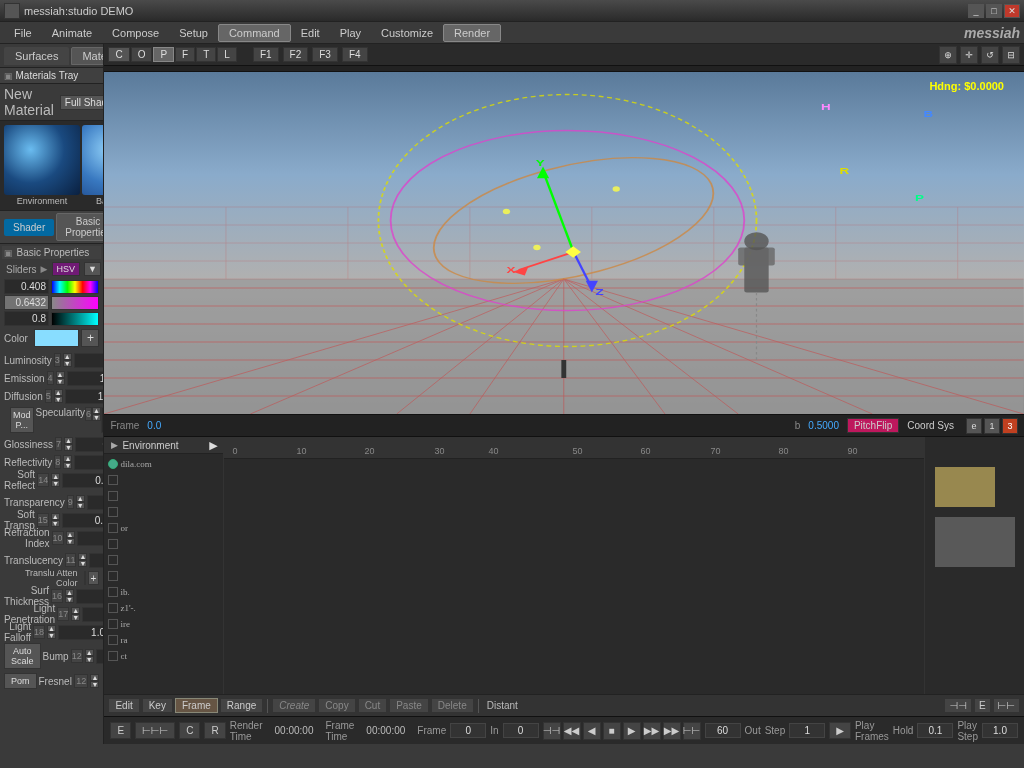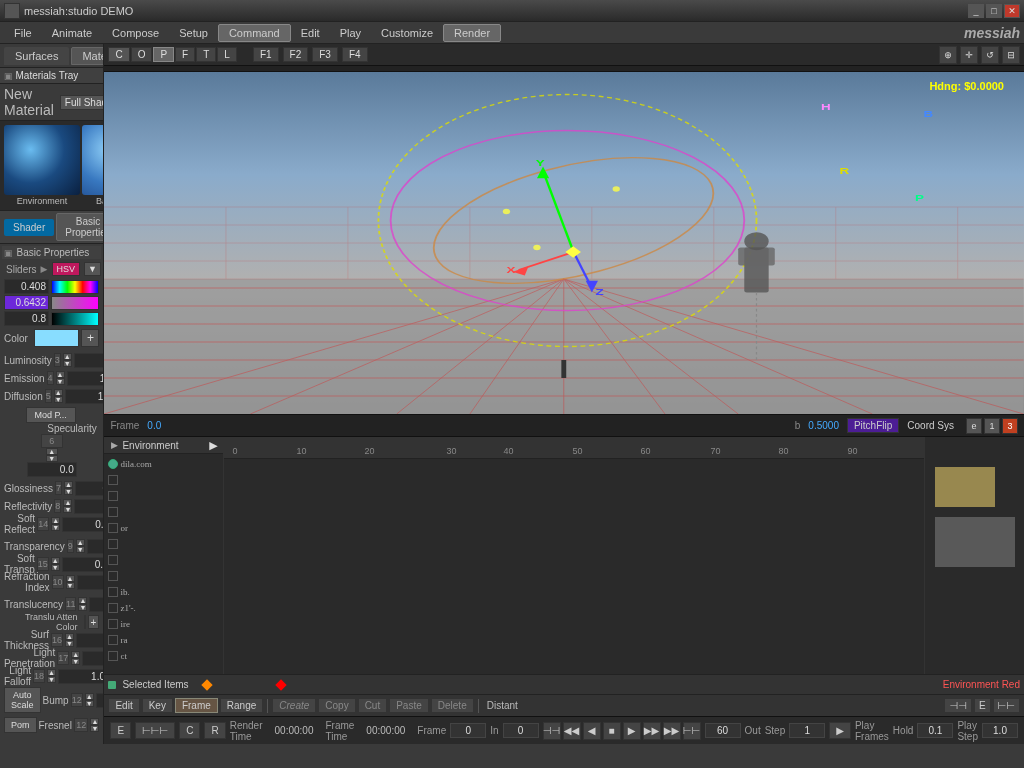--- a/index.html
+++ b/index.html
@@ -125,21 +125,21 @@
     .footer-time { font-size: 10px; color: #bbb; margin: 0 8px; }
     
     
     .play-controls { display: flex; gap: 2px; align-items: center; }
     .play-btn { width: 18px; height: 18px; background: #444; border: 1px solid #333; color: #ccc; font-size: 10px; cursor: pointer; display: flex; align-items: center; justify-content: center; }
     
     
     #vp-statusbar { height: 22px; background: #222; display: flex; align-items: center; padding: 0 6px; gap: 8px; border-top: 1px solid #111; }
     .vp-status-item { font-size: 10px; color: #888; }
     .vp-status-val { font-size: 10px; color: #4af; }
-    .pitch-flip-btn { padding: 1px 6px; background: #4c1d95; border: 1px solid #333; color: #ccc; font-size: 10px; cursor: pointer; margin-left: auto; }
+    .pitch-flip-btn { padding: 1px 6px; background: #be185d; border: 1px solid #333; color: #ccc; font-size: 10px; cursor: pointer; margin-left: auto; }
     .coord-sys { font-size: 10px; color: #ccc; }
     
     
     #vp-svg { position: absolute; top: 0; left: 0; width: 100%; height: 100%; }
   </style>
 </head>
 <body>
 
 <div id="titlebar">
   <div id="titlebar-left">
@@ -212,30 +212,30 @@
     <div id="basic-props">
 
       <div class="props-header">
         <span style="color:#888;font-size:9px;">▣</span>
         <span style="font-size:10px;color:#bbb;">Basic Properties</span>
       </div>
 
       <div style="display:flex;align-items:center;gap:4px;padding:1px 4px;margin-bottom:2px;">
         <span style="font-size:10px;color:#aaa;flex:1;text-align:center;">Sliders</span>
         <span style="font-size:9px;color:#888;">▶</span>
-        <button style="padding:1px 4px;background:#be185d;border:1px solid #333;color:#ddd;font-size:9px;cursor:pointer;">HSV</button>
+        <button style="padding:1px 4px;background:#701a75;border:1px solid #333;color:#ddd;font-size:9px;cursor:pointer;">HSV</button>
         <button style="padding:1px 3px;background:#555;border:1px solid #333;color:#ddd;font-size:9px;cursor:pointer;">▼</button>
       </div>
 
       <div class="hsl-row">
         <input class="hsl-val" type="text" value="0.408" style="width: 45px; background: rgb(42, 42, 42); border: 1px solid rgb(51, 51, 51); color: rgb(221, 221, 221); font-size: 10px; padding: 1px 2px;">
         <div class="hsl-bar" style="flex:1;height:14px;border:1px solid #333;background:linear-gradient(to right, #00f, #0ff, #0f0, #ff0, #f00, #f0f, #00f);"></div>
       </div>
       <div class="hsl-row">
-        <input class="hsl-val" type="text" value="0.6432" style="width: 45px; background: #6d28d9; border: 1px solid rgb(51, 51, 51); color: rgb(221, 221, 221); font-size: 10px; padding: 1px 2px;">
+        <input class="hsl-val" type="text" value="0.6432" style="width: 45px; background: #737373; border: 1px solid rgb(51, 51, 51); color: rgb(221, 221, 221); font-size: 10px; padding: 1px 2px;">
         <div class="hsl-bar" style="flex:1;height:14px;border:1px solid #333;background:linear-gradient(to right, #888, #f0f);"></div>
       </div>
       <div class="hsl-row">
         <input class="hsl-val" type="text" value="0.8" style="width: 45px; background: rgb(42, 42, 42); border: 1px solid rgb(51, 51, 51); color: rgb(221, 221, 221); font-size: 10px; padding: 1px 2px;">
         <div class="hsl-bar" style="flex:1;height:14px;border:1px solid #333;background:linear-gradient(to right, #000, #0ff);"></div>
       </div>
 
       <div class="color-row">
         <span class="color-label">Color</span>
         <div class="color-swatch" style="flex:1;height:18px;border:1px solid #333;background:#88ddff;"></div>
@@ -266,21 +266,21 @@
         <span class="prop-name">Diffusion</span>
         <div class="prop-num">5</div>
         <div class="prop-arrows">
           <div class="prop-arrow">▲</div>
           <div class="prop-arrow">▼</div>
         </div>
         <input class="prop-input" type="text" value="1.0" style="">
 
       </div>
 
-      <div style="display:flex;align-items:center;margin:2px 8px;flex-direction:column;">
+      <div style="display:flex;margin:2px 8px;">
         <button class="mod-btn">Mod P...</button>
 
         <span class="prop-name" style="flex:1;text-align:right;font-size:10px;color:#bbb;">Specularity</span>
         <div class="prop-num">6</div>
         <div class="prop-arrows">
           <div class="prop-arrow">▲</div>
           <div class="prop-arrow">▼</div>
         </div>
         <input class="prop-input" type="text" value="0.0" style="">
 
@@ -620,51 +620,40 @@
             </div>
           </div>
         </div>
 
         <div id="timeline-content" style="position:relative;flex:1;">
 
           <div id="ruler" style="height:22px;background:#333;border-bottom:1px solid #222;position:relative;">
             <span class="ruler-item" style="left:8px;">0</span>
             <span class="ruler-item" style="left:72px;">10</span>
             <span class="ruler-item" style="left:140px;">20</span>
-            <span class="ruler-item" style="left:222px;margin-top:7px;">30</span>
-            <span class="ruler-item" style="left:279px;">40</span>
+            <span class="ruler-item" style="left:210px;margin-top:7px;">30</span>
+            <span class="ruler-item" style="left:264px;">40</span>
             <span class="ruler-item" style="left:348px;">50</span>
             <span class="ruler-item" style="left:416px;">60</span>
             <span class="ruler-item" style="left:486px;">70</span>
             <span class="ruler-item" style="left:554px;">80</span>
             <span class="ruler-item" style="left:623px;">90</span>
           </div>
 
           <div style="position:relative;height:calc(100% - 22px);background:#2a2a2a;">
             
           </div>
         </div>
 
         <div id="timeline-right" style="width:100px;background:#2a2a2a;position:relative;">
           <div style="position:absolute;top:30px;left:10px;width:60px;height:40px;background:#c8b060;opacity:0.7;"></div>
           <div style="position:absolute;top:80px;left:10px;width:80px;height:50px;background:#888;opacity:0.5;"></div>
         </div>
       </div>
 
-      <div id="selected-bar">
-        <div class="selected-indicator"></div>
-        <span class="selected-label">Selected Items</span>
-
-        <div style="position:relative;margin-left:8px;">
-          <div style="width:8px;height:8px;background:#f80;transform:rotate(45deg);"></div>
-        </div>
-
-        <div style="margin-left:60px;width:8px;height:8px;background:#f00;transform:rotate(45deg);"></div>
-        <span class="env-red-label">Environment Red</span>
-      </div>
 
       <div id="bottom-bar">
         <button class="bb-btn">Edit</button>
         <button class="bb-btn">Key</button>
         <button class="bb-btn active">Frame</button>
         <button class="bb-btn">Range</button>
         <div class="bb-sep"></div>
         <button class="bb-btn" style="color:#888;font-style:italic;">Create</button>
         <button class="bb-btn" style="color:#888;">Copy</button>
         <button class="bb-btn" style="color:#888;">Cut</button>

